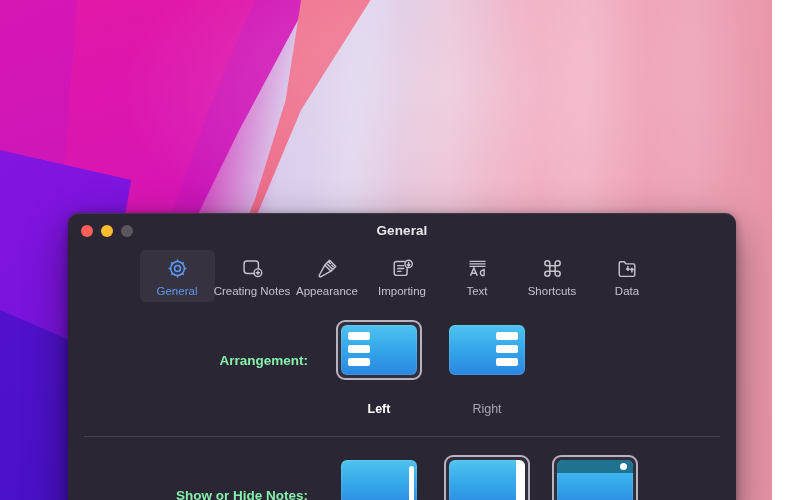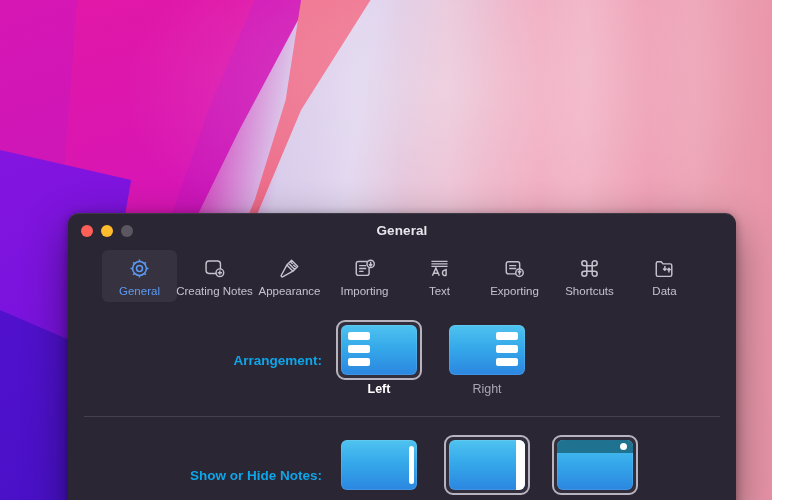--- a/index.html
+++ b/index.html
@@ -154,37 +154,37 @@
 
   
   #content { padding: 0; }
   .row {
     display: flex;
     align-items: flex-start;
   }
   .row-label {
     width: 268px;
     text-align: right;
-    padding-right: 14px;
-    color: #0ea5e9;
+    padding-right: 28px;
+    color: #86efac;
     font-size: 13.5px;
     font-weight: bold;
     box-sizing: border-box;
   }
   #row-arrangement { margin-top: 18px; }
   #row-arrangement .row-label { padding-top: 33px; }
   #row-showhide { margin-top: 18px; }
   #row-showhide .row-label { padding-top: 33px; }
 
   .options { display: flex; gap: 22px; }
   .option {
     display: flex;
     flex-direction: column;
     align-items: center;
-    gap: 2px;
+    gap: 22px;
     cursor: default;
     justify-content: center;
   }
   .thumb-wrap {
     padding: 3px;
     border-radius: 9px;
     border: 2px solid transparent;
     display: flex;
   }
   .thumb-wrap.selected {
@@ -321,31 +321,20 @@
         <span class="tb-icon">
           <svg width="23" height="23" viewBox="0 0 24 24" fill="none" stroke="#c6c2cd" stroke-width="1.4">
             <path d="M3.6 4.6h16.8M3.6 7.2h16.8M3.6 9.8h16.8"></path>
             <path d="M4.6 19.6l3.6-8 3.6 8M5.9 16.9h4.6" stroke-width="1.5"></path>
             <path d="M18.9 12.2v7.4M18.9 13.6c-2.4 0-3.8 1.2-3.8 3.1s1.4 3 3.8 2.6" stroke-width="1.5"></path>
           </svg>
         </span>
         <span class="tb-label">Text</span>
       </div>
 
-      <div class="tb-item">
-        <span class="tb-icon">
-          <svg width="23" height="23" viewBox="0 0 24 24" fill="none" stroke="#c6c2cd" stroke-width="1.5">
-            <rect x="3.4" y="5" width="14" height="12.6" rx="2.2"></rect>
-            <path d="M6.4 9h7.4M6.4 12h7.4"></path>
-            <circle cx="17.2" cy="16.4" r="3.9" fill="#2a2633"></circle>
-            <path d="M17.2 18.6v-4.2M15.5 16l1.7-1.7 1.7 1.7"></path>
-          </svg>
-        </span>
-        <span class="tb-label">Exporting</span>
-      </div>
 
       <div class="tb-item">
         <span class="tb-icon">
           <svg width="23" height="23" viewBox="0 0 24 24" fill="none" stroke="#c6c2cd" stroke-width="1.6" stroke-linejoin="round">
             <path d="M9.2 9.2h5.6v5.6H9.2z"></path>
             <path d="M9.2 9.2V6.6a2.6 2.6 0 10-2.6 2.6h2.6z"></path>
             <path d="M14.8 9.2V6.6a2.6 2.6 0 112.6 2.6h-2.6z"></path>
             <path d="M9.2 14.8v2.6a2.6 2.6 0 11-2.6-2.6h2.6z"></path>
             <path d="M14.8 14.8v2.6a2.6 2.6 0 102.6-2.6h-2.6z"></path>
           </svg>

